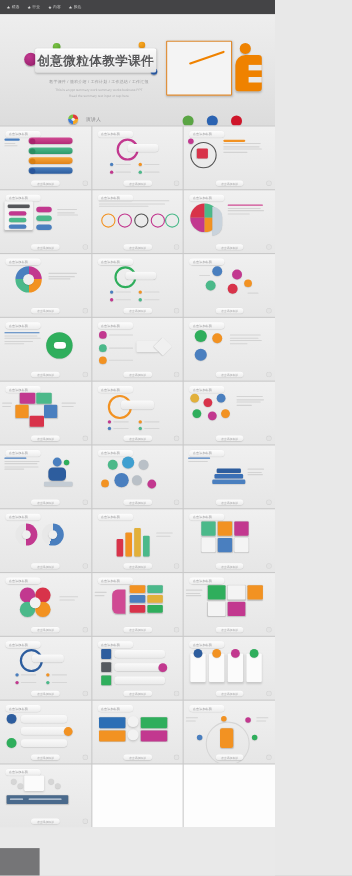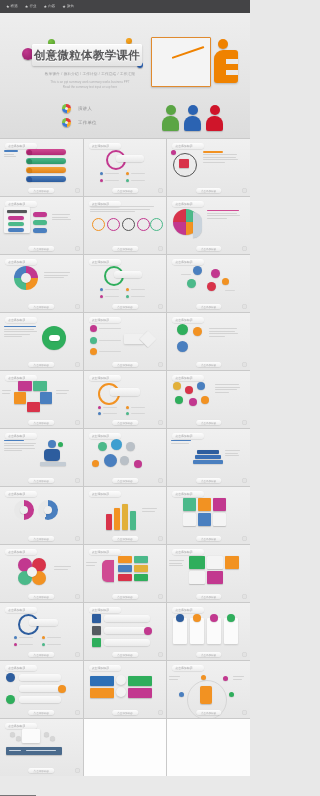--- a/index.html
+++ b/index.html
@@ -15,21 +15,21 @@
   .topbar{
     position:relative;height:13px;background:#444446;
     display:flex;align-items:center;gap:7px;padding:0 6px;box-sizing:border-box;
   }
   .topbar-item{display:flex;align-items:center;gap:1px;}
   .star{color:#d8d8d8;font-size:4px;line-height:1;}
   .topbar-label{color:#cfcfcf;font-size:3.4px;letter-spacing:.2px;line-height:1;white-space:nowrap;}
 
   
   .hero{
-    position:relative;height:125px;
+    position:relative;height:101px;
     background:linear-gradient(180deg,#eeeeee 0%,#e4e4e4 60%,#dcdcdc 100%);
     overflow:hidden;
   }
   .hero-left{position:absolute;left:0;top:0;width:152px;height:100%;}
   .title-wrap{position:absolute;left:22px;top:31px;width:122px;height:23px;}
   .title-plate{
     position:absolute;left:10px;top:0;width:110px;height:22px;
     background:linear-gradient(180deg,#fbfbfb,#e3e3e3);
     border-radius:2px;
     box-shadow:0 1px 2px rgba(0,0,0,.22), inset 0 1px 0 #fff;

